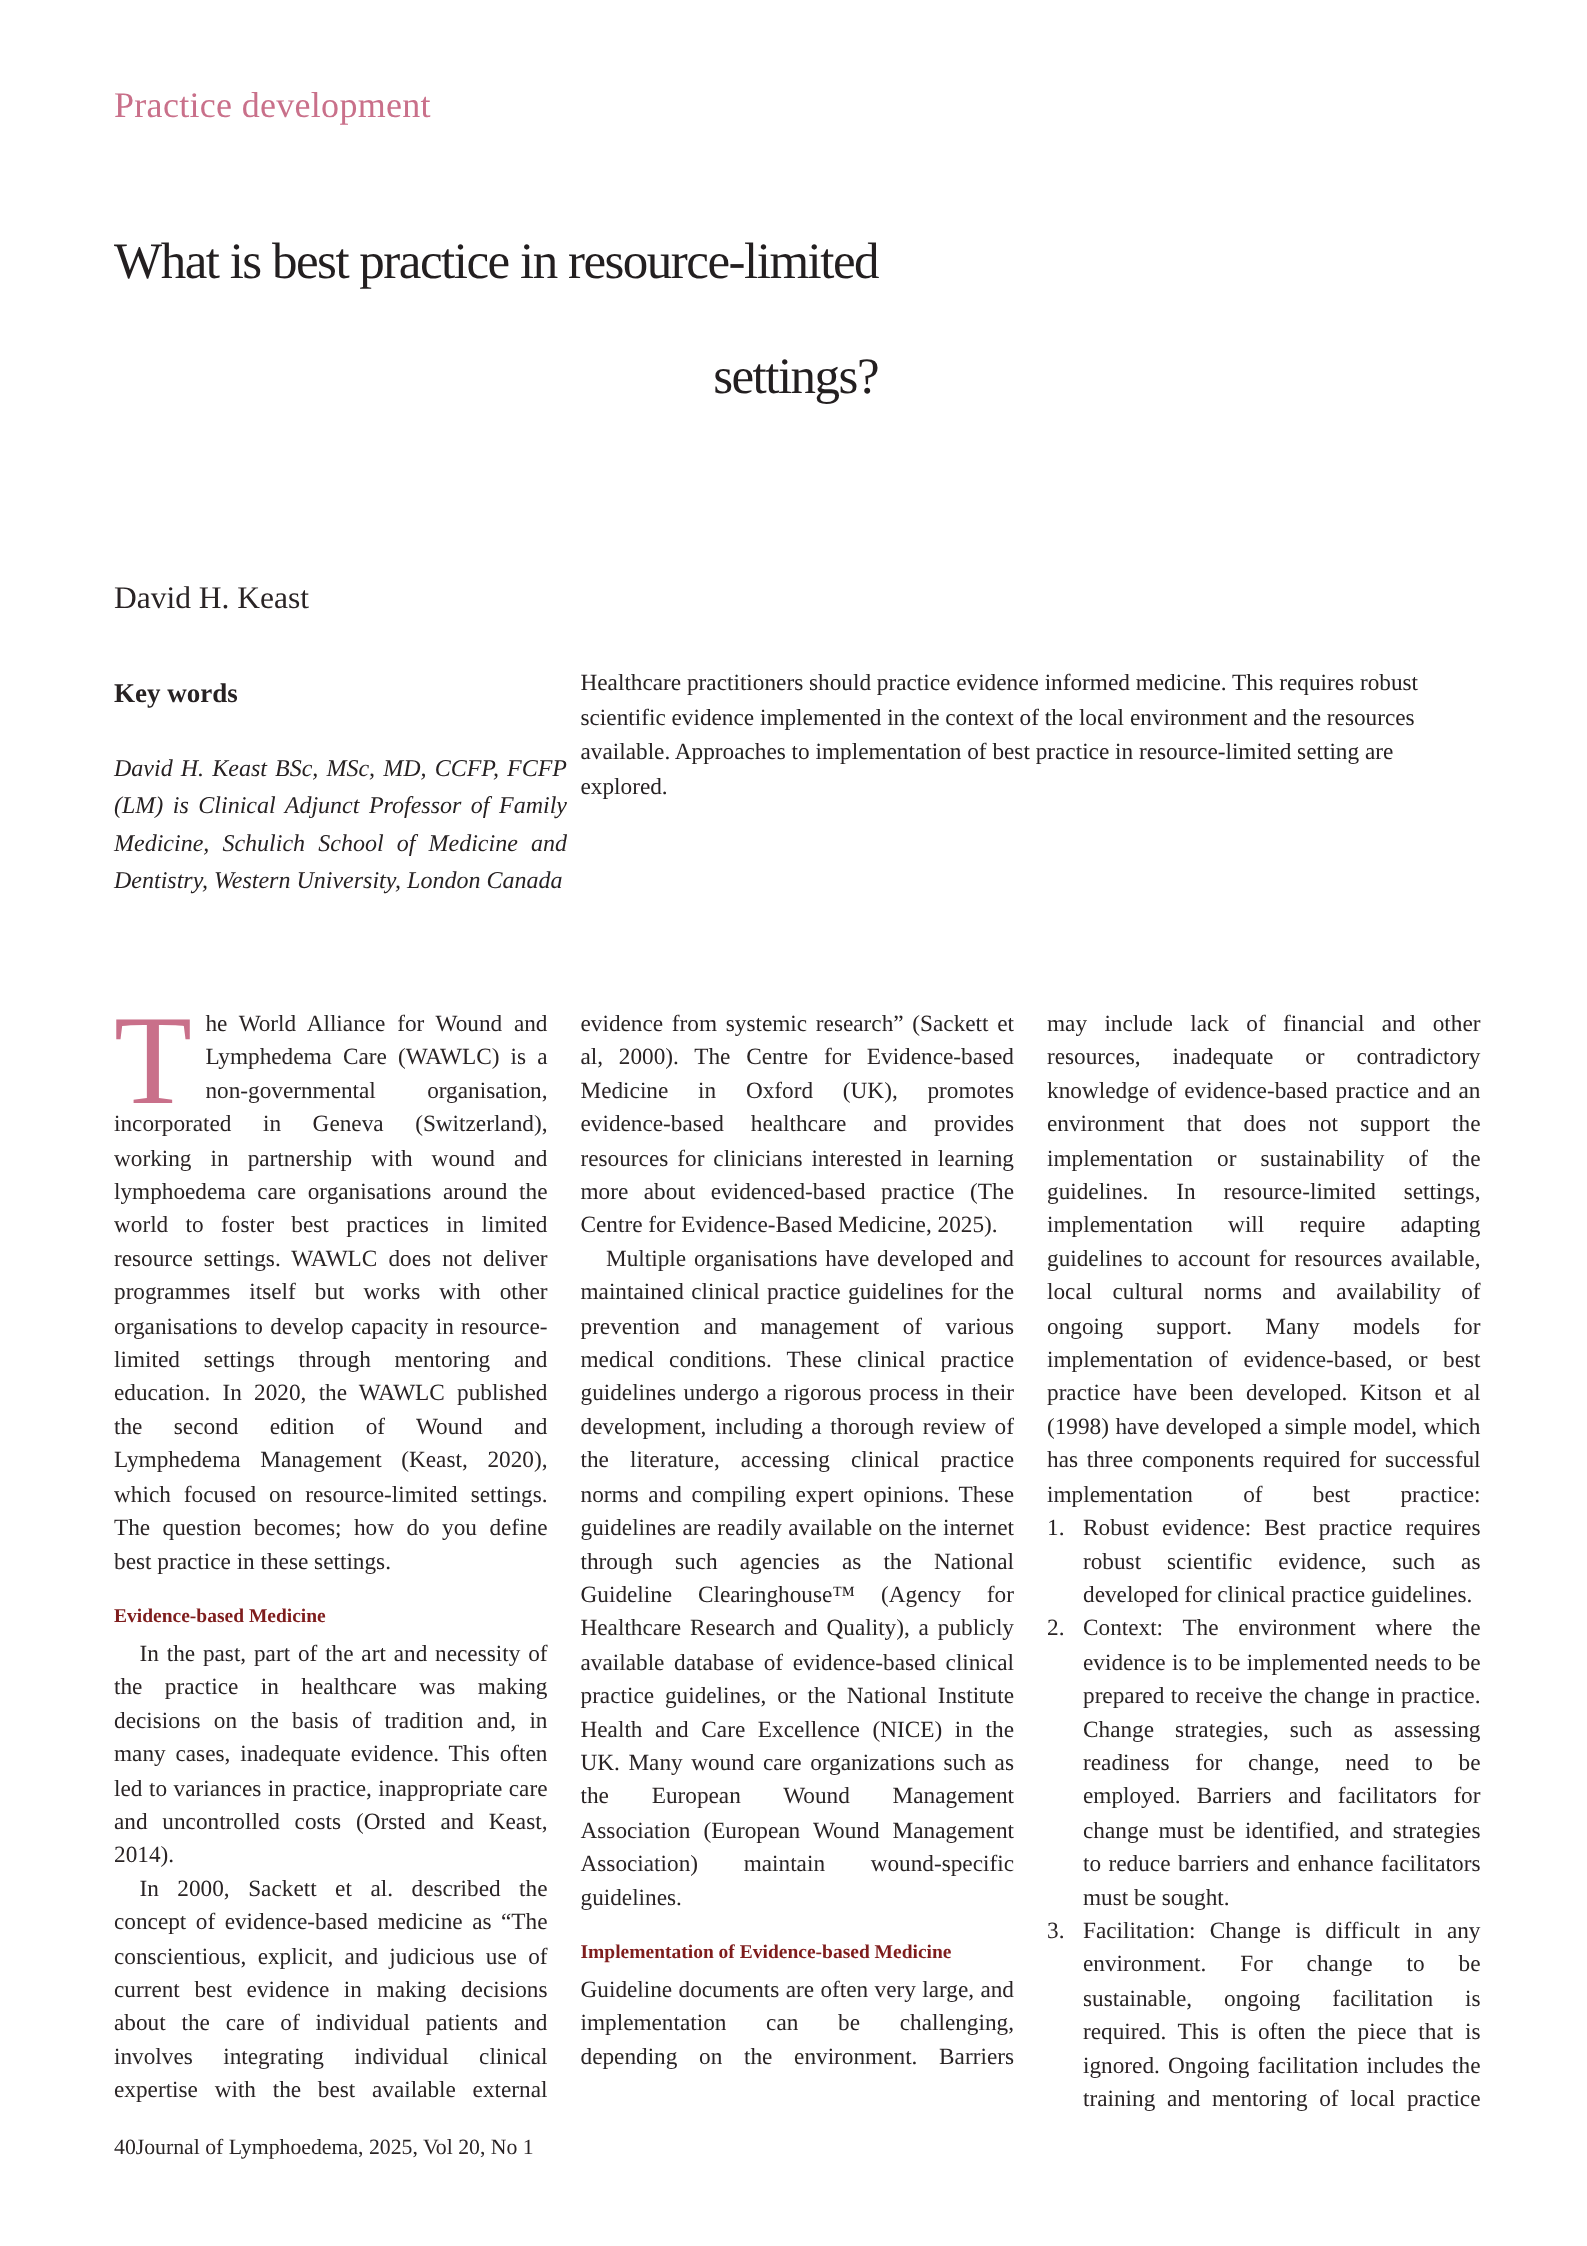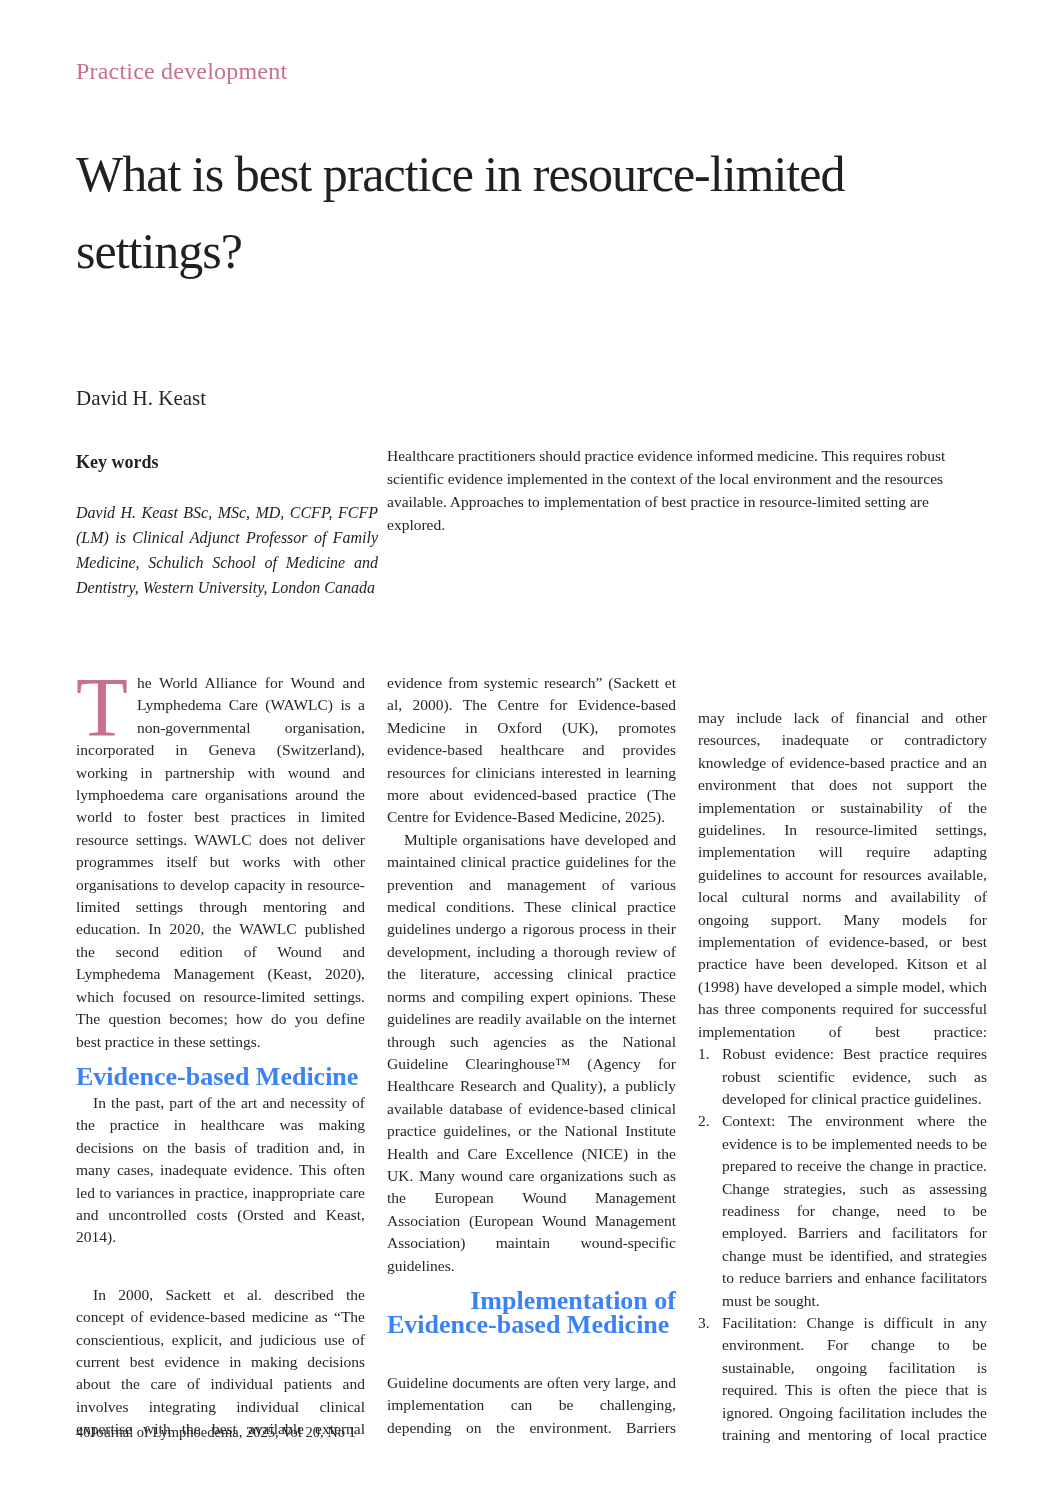--- a/index.html
+++ b/index.html
@@ -13,22 +13,22 @@
   }
   .page { position:absolute; inset:0; }
 
   .kicker {
     position:absolute; left:76px; top:58px;
     font-size:24px; color:#c9708a; letter-spacing:0.2px;
   }
 
   .title {
     position:absolute; left:76px; top:136px;
-    font-size:50px; font-weight:normal; line-height:77px;
-    letter-spacing:-1px; color:#231f20;
+    font-size:34px; font-weight:normal; line-height:77px;
+    letter-spacing:-1px; color:#231f20;text-align:right;
   }
   .title .tline { display:block; white-space:nowrap; }
 
   .author {
     position:absolute; left:76px; top:386px;
     font-size:21px; color:#2a2425;
   }
 
   .keywords {
     position:absolute; left:76px; top:452px; width:302px;
@@ -50,25 +50,25 @@
     position:absolute; left:76px; top:672px; width:912px;
     display:flex; gap:22px;
   }
   .col {
     width:289px; flex:0 0 289px;
     font-size:15.5px; line-height:22.4px;
     text-align:justify;
     color:#2a2425;
   }
   .col p.ind { text-indent:17px; }
-  .col p.cont { text-align-last: justify; margin-top: 35px; }
+  .col p.cont { text-align-last: justify; }
 
   .sechead {
-    color:#3b82f6; font-weight:bold; font-size:26px; line-height:24px;
-    margin:12px 0 3px 0; text-align:right; text-align-last:left;
+    color:#7f1d1d; font-weight:bold; font-size:13px; line-height:24px;
+    margin:12px 0 3px 0; text-align:left; text-align-last:left;
   }
 
   .dropcap {
     float:left; color:#c9708a;
     font-size:85px; line-height:66px; height:66px;
     padding-right:9px; padding-top:2px;
   }
 
   .list .item { position:relative; padding-left:24px; margin:0; }
   .list .num { position:absolute; left:0; top:0; }

